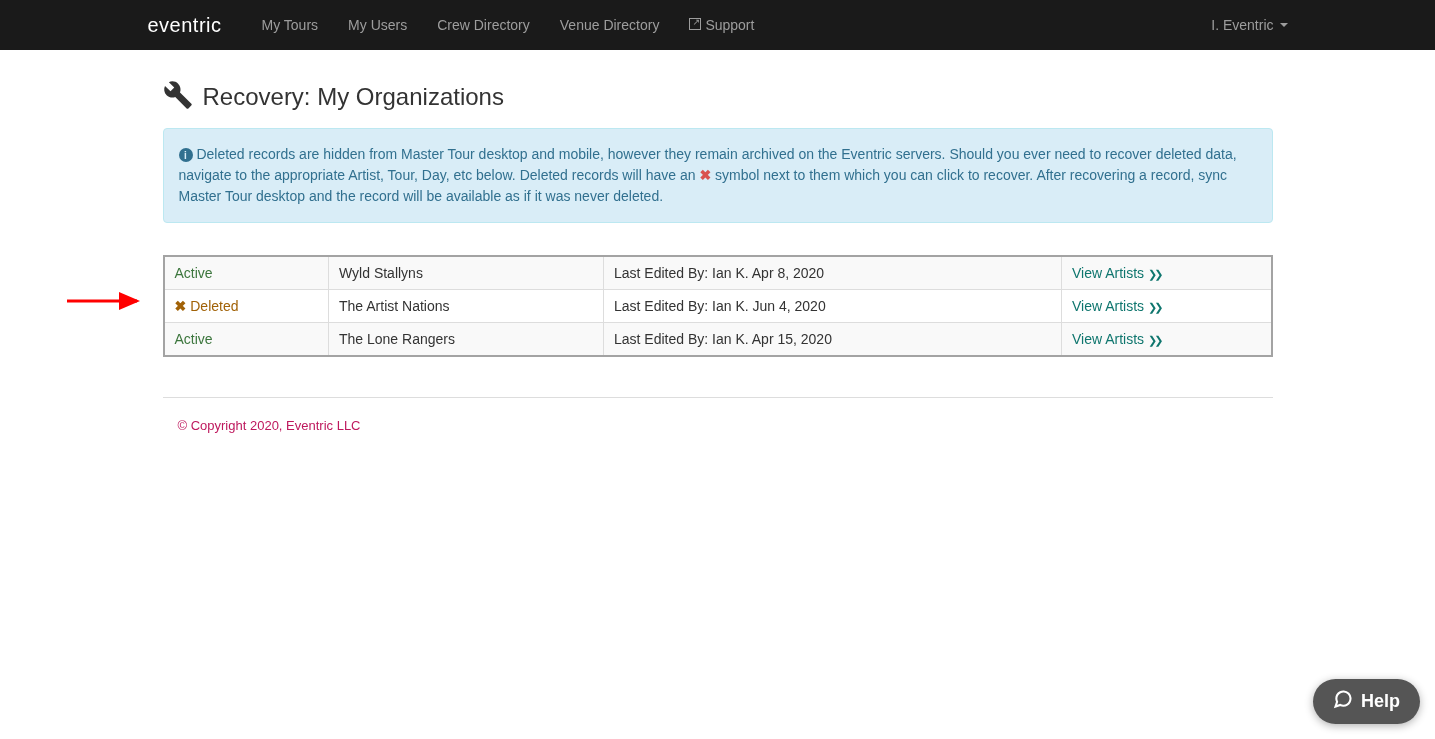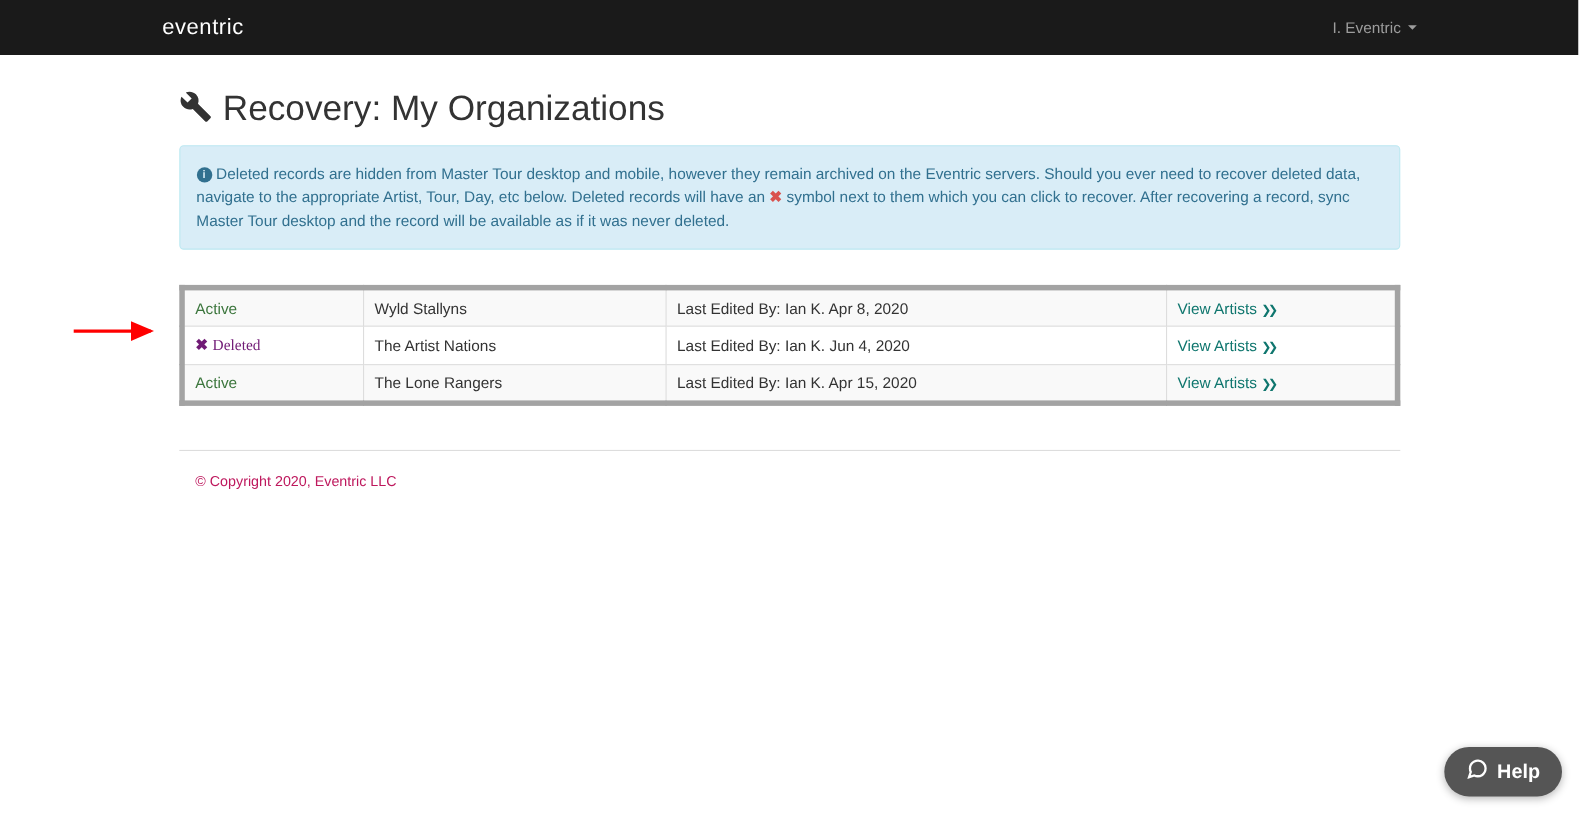--- a/index.html
+++ b/index.html
@@ -74,21 +74,21 @@
     margin: 0 auto;
     padding: 0 15px;
   }
   .page-header {
     margin-top: 30px;
     margin-bottom: 15px;
     display: flex;
     align-items: center;
   }
   .page-header h1 {
-    font-size: 32px;
+    font-size: 24px;
     font-weight: 500;
     color: #333;
   }
   .wrench-icon {
     display: inline-block;
     margin-right: 10px;
   }
   .alert-info {
     background: #d9edf7;
     border: 1px solid #bce8f1;
@@ -111,33 +111,33 @@
     justify-content: center;
     vertical-align: middle;
   }
   .delete-x {
     color: #d9534f;
     font-weight: bold;
   }
   .table {
     width: 100%;
     border-collapse: collapse;
-    border: 5px solid #a3a3a3;
+    border: 2px solid #a3a3a3;
     margin-bottom: 20px;
   }
   .table tr:nth-child(odd) { background: #f9f9f9; }
   .table tr:nth-child(even) { background: #fff; }
   .table td {
     border: 1px solid #ddd;
     padding: 8px 10px;
     font-size: 14px;
     vertical-align: middle;
   }
   .status-active { color: #3c763d; }
-  .status-deleted { color: #701a75; font-family: Liberation Serif, serif; }
+  .status-deleted { color: #a16207; }
   .status-deleted .x-mark {
     font-weight: bold;
     margin-right: 4px;
   }
   .view-link {
     color: #0f766e;
     text-decoration: none;
     cursor: pointer;
   }
   .chevrons { font-size: 11px; letter-spacing: -3px; }
@@ -180,20 +180,27 @@
   .col-name { width: 275px; }
   .col-action { width: 210px; }
 </style>
 </head>
 <body>
 
 <nav class="navbar">
   <div class="navbar-inner">
     <div class="navbar-left">
       <a class="brand">eventric</a>
+      <ul class="nav-links">
+        <li><a>My Tours</a></li>
+        <li><a>My Users</a></li>
+        <li><a>Crew Directory</a></li>
+        <li><a>Venue Directory</a></li>
+        <li><a><span class="support-icon"></span><span>Support</span></a></li>
+      </ul>
     </div>
     <div class="nav-right">
       <a>
         <span>I. Eventric</span>
         <span class="caret"></span>
       </a>
     </div>
   </div>
 </nav>
 

